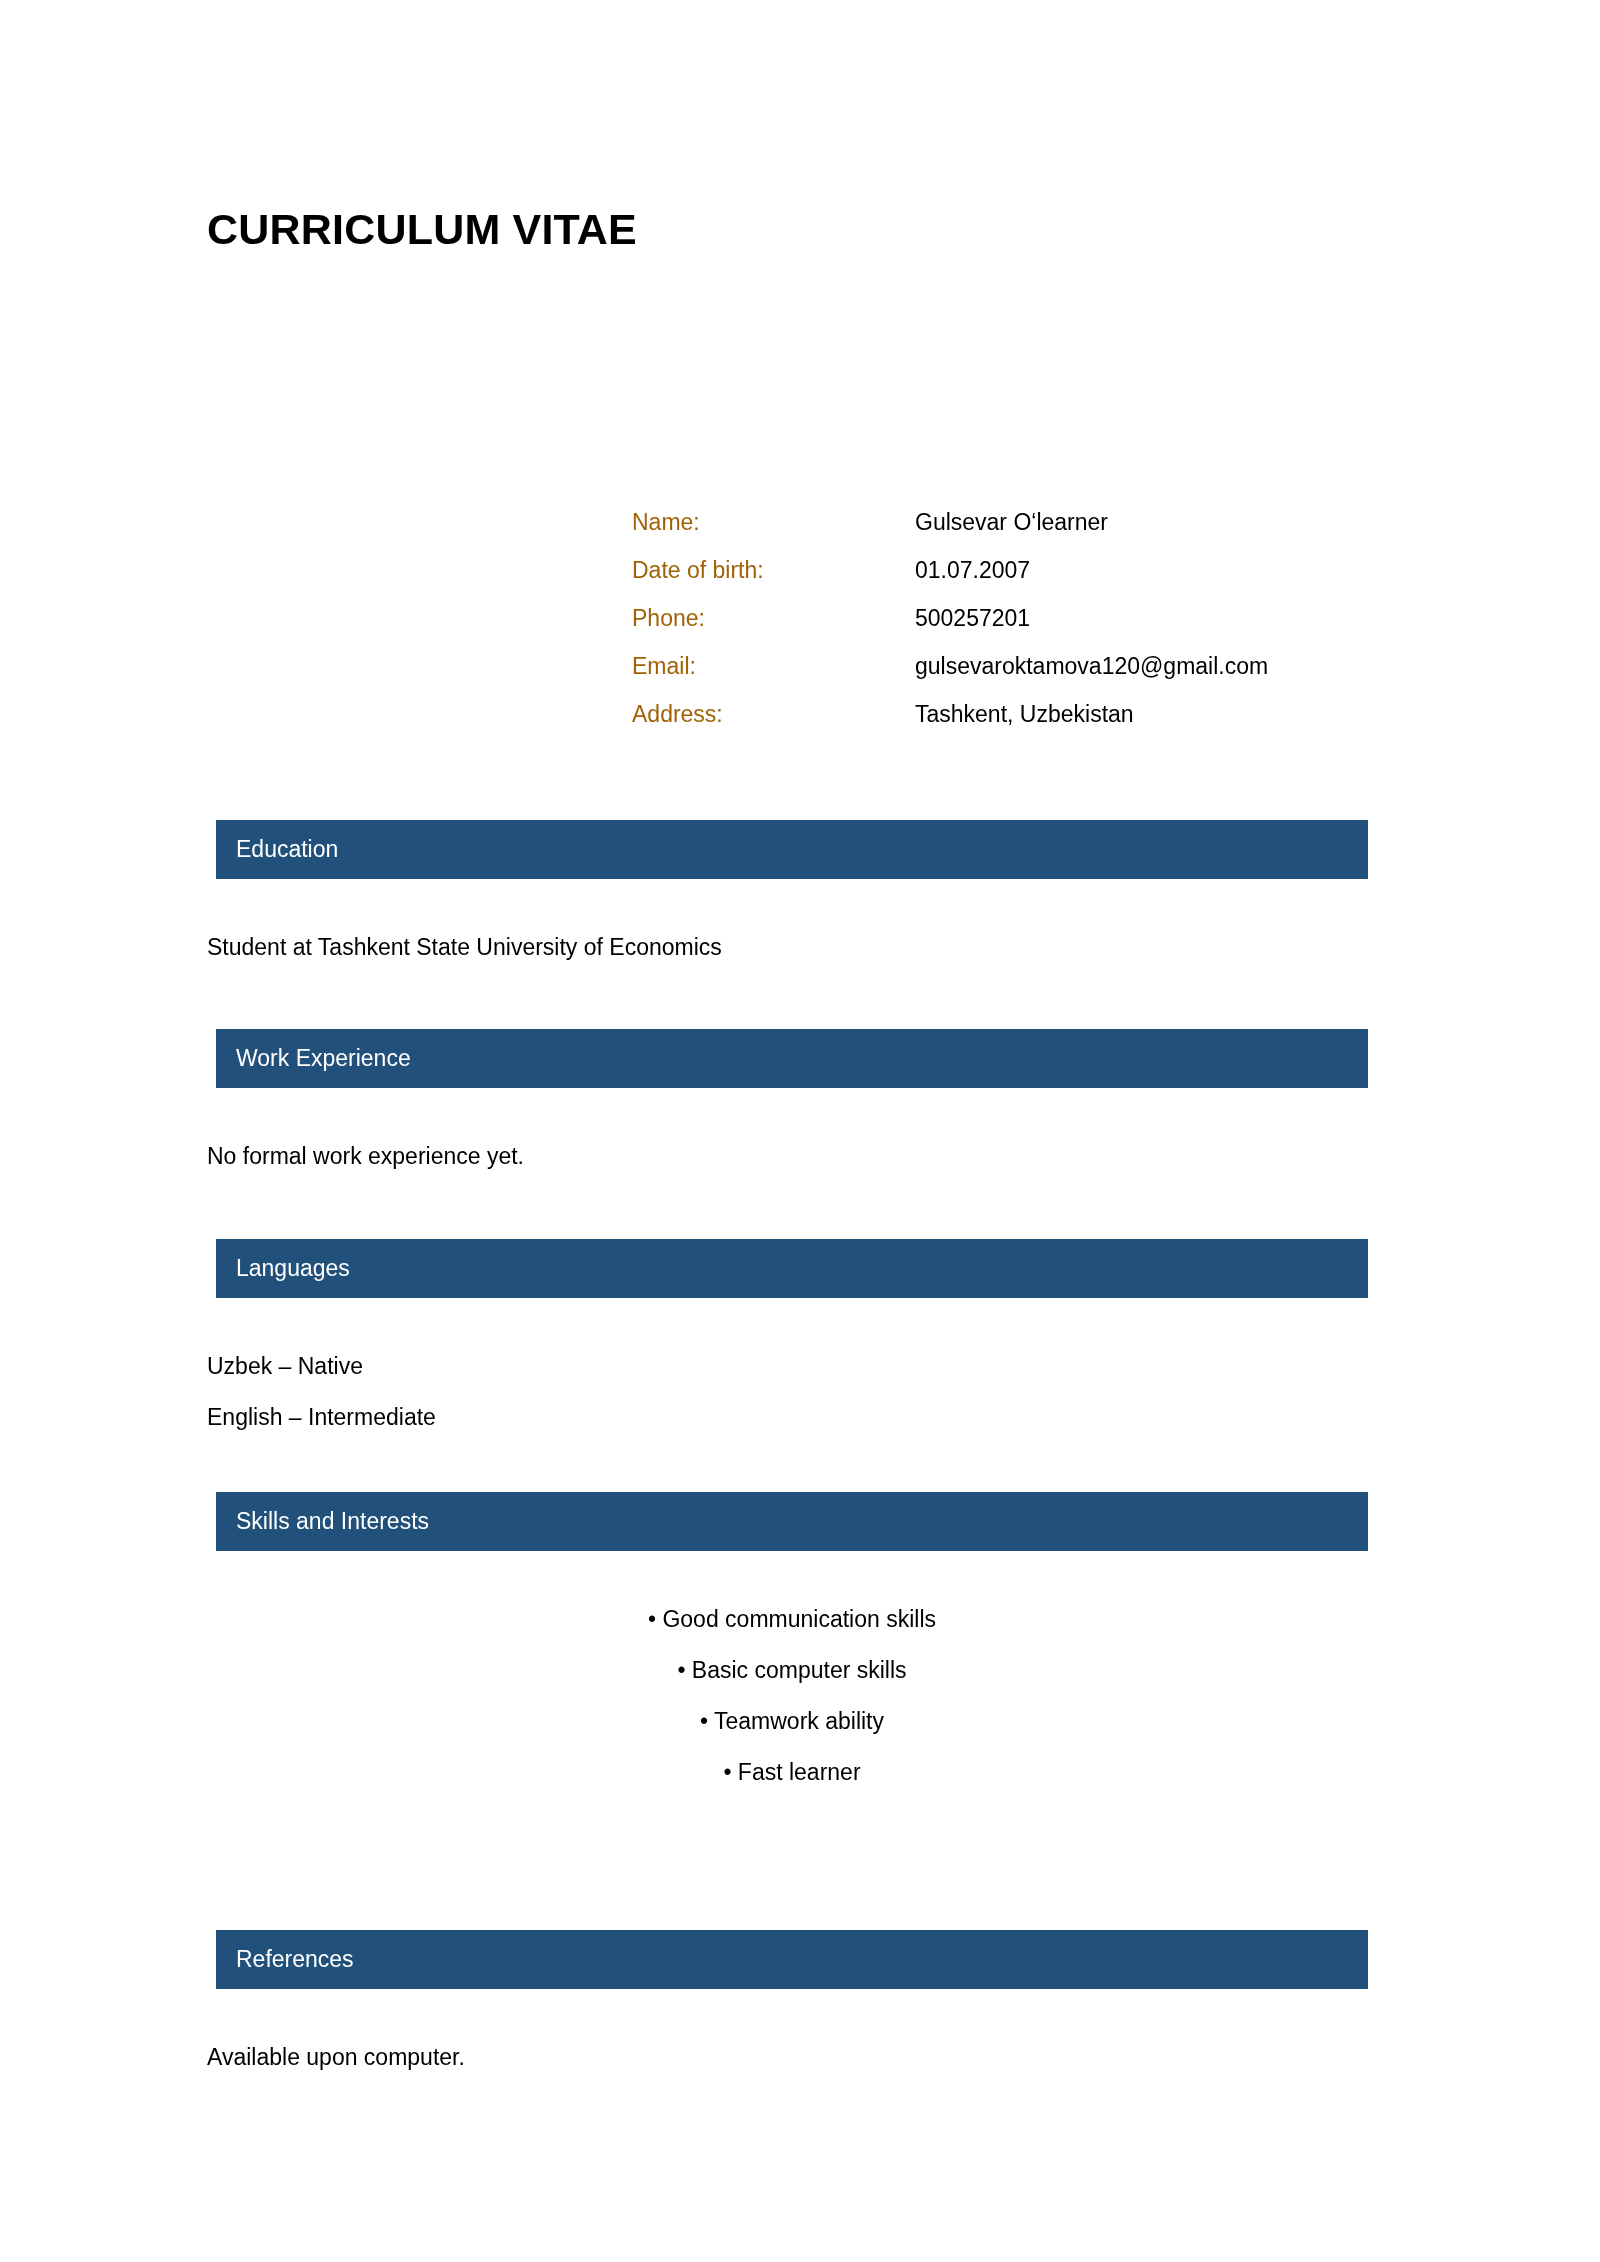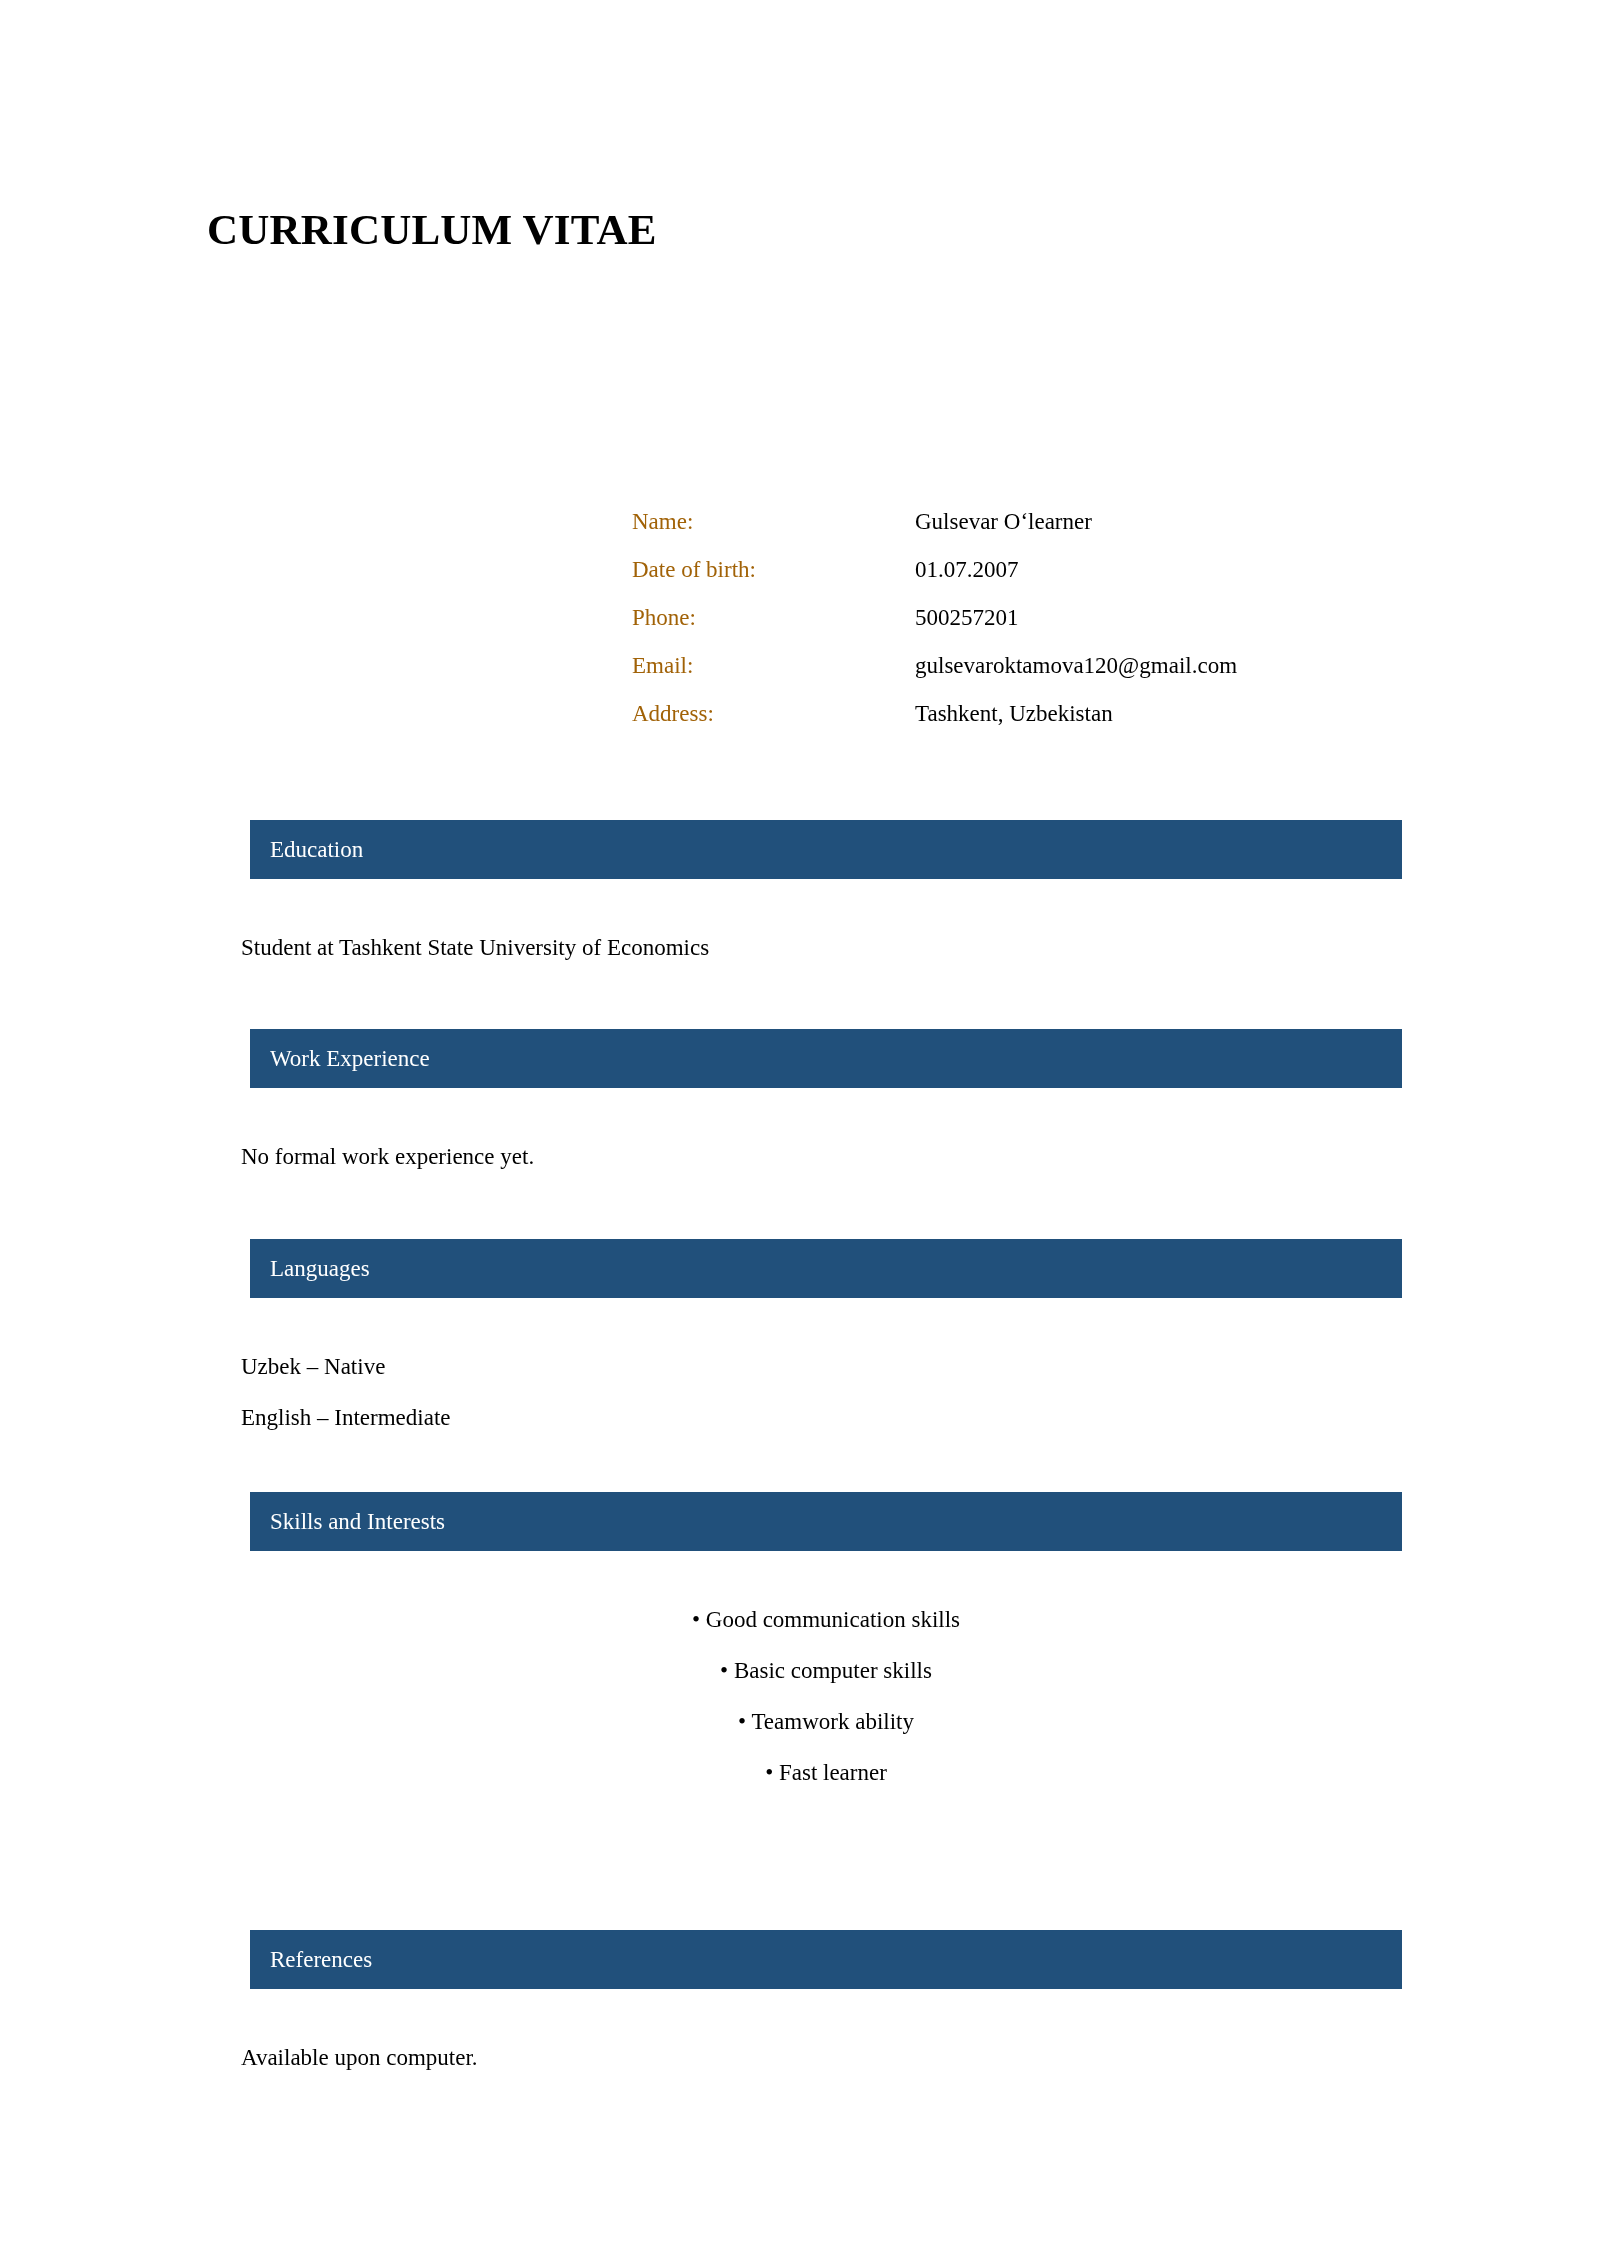--- a/index.html
+++ b/index.html
@@ -14,21 +14,20 @@
     color: #000000;
     overflow: hidden;
     position: relative;
   }
 
   .page {
     position: relative;
     width: 1600px;
     height: 2262px;
     background: #ffffff;
-    font-family: Liberation Serif, serif;
   }
 
   
   .cv-title {
     position: absolute;
     left: 207px;
     top: 205px;
     font-size: 43px;
     font-weight: bold;
     letter-spacing: 0.2px;
@@ -62,21 +61,20 @@
     line-height: 48px;
     color: #000000;
     white-space: nowrap;
   }
 
   
   .section {
     position: absolute;
     left: 207px;
     width: 1170px;
-    margin-left: 34px;
   }
   .section-bar {
     position: relative;
     left: 9px;
     width: 1152px;
     height: 59px;
     background: #21507B;
     box-sizing: border-box;
   }
   .section-bar-label {

